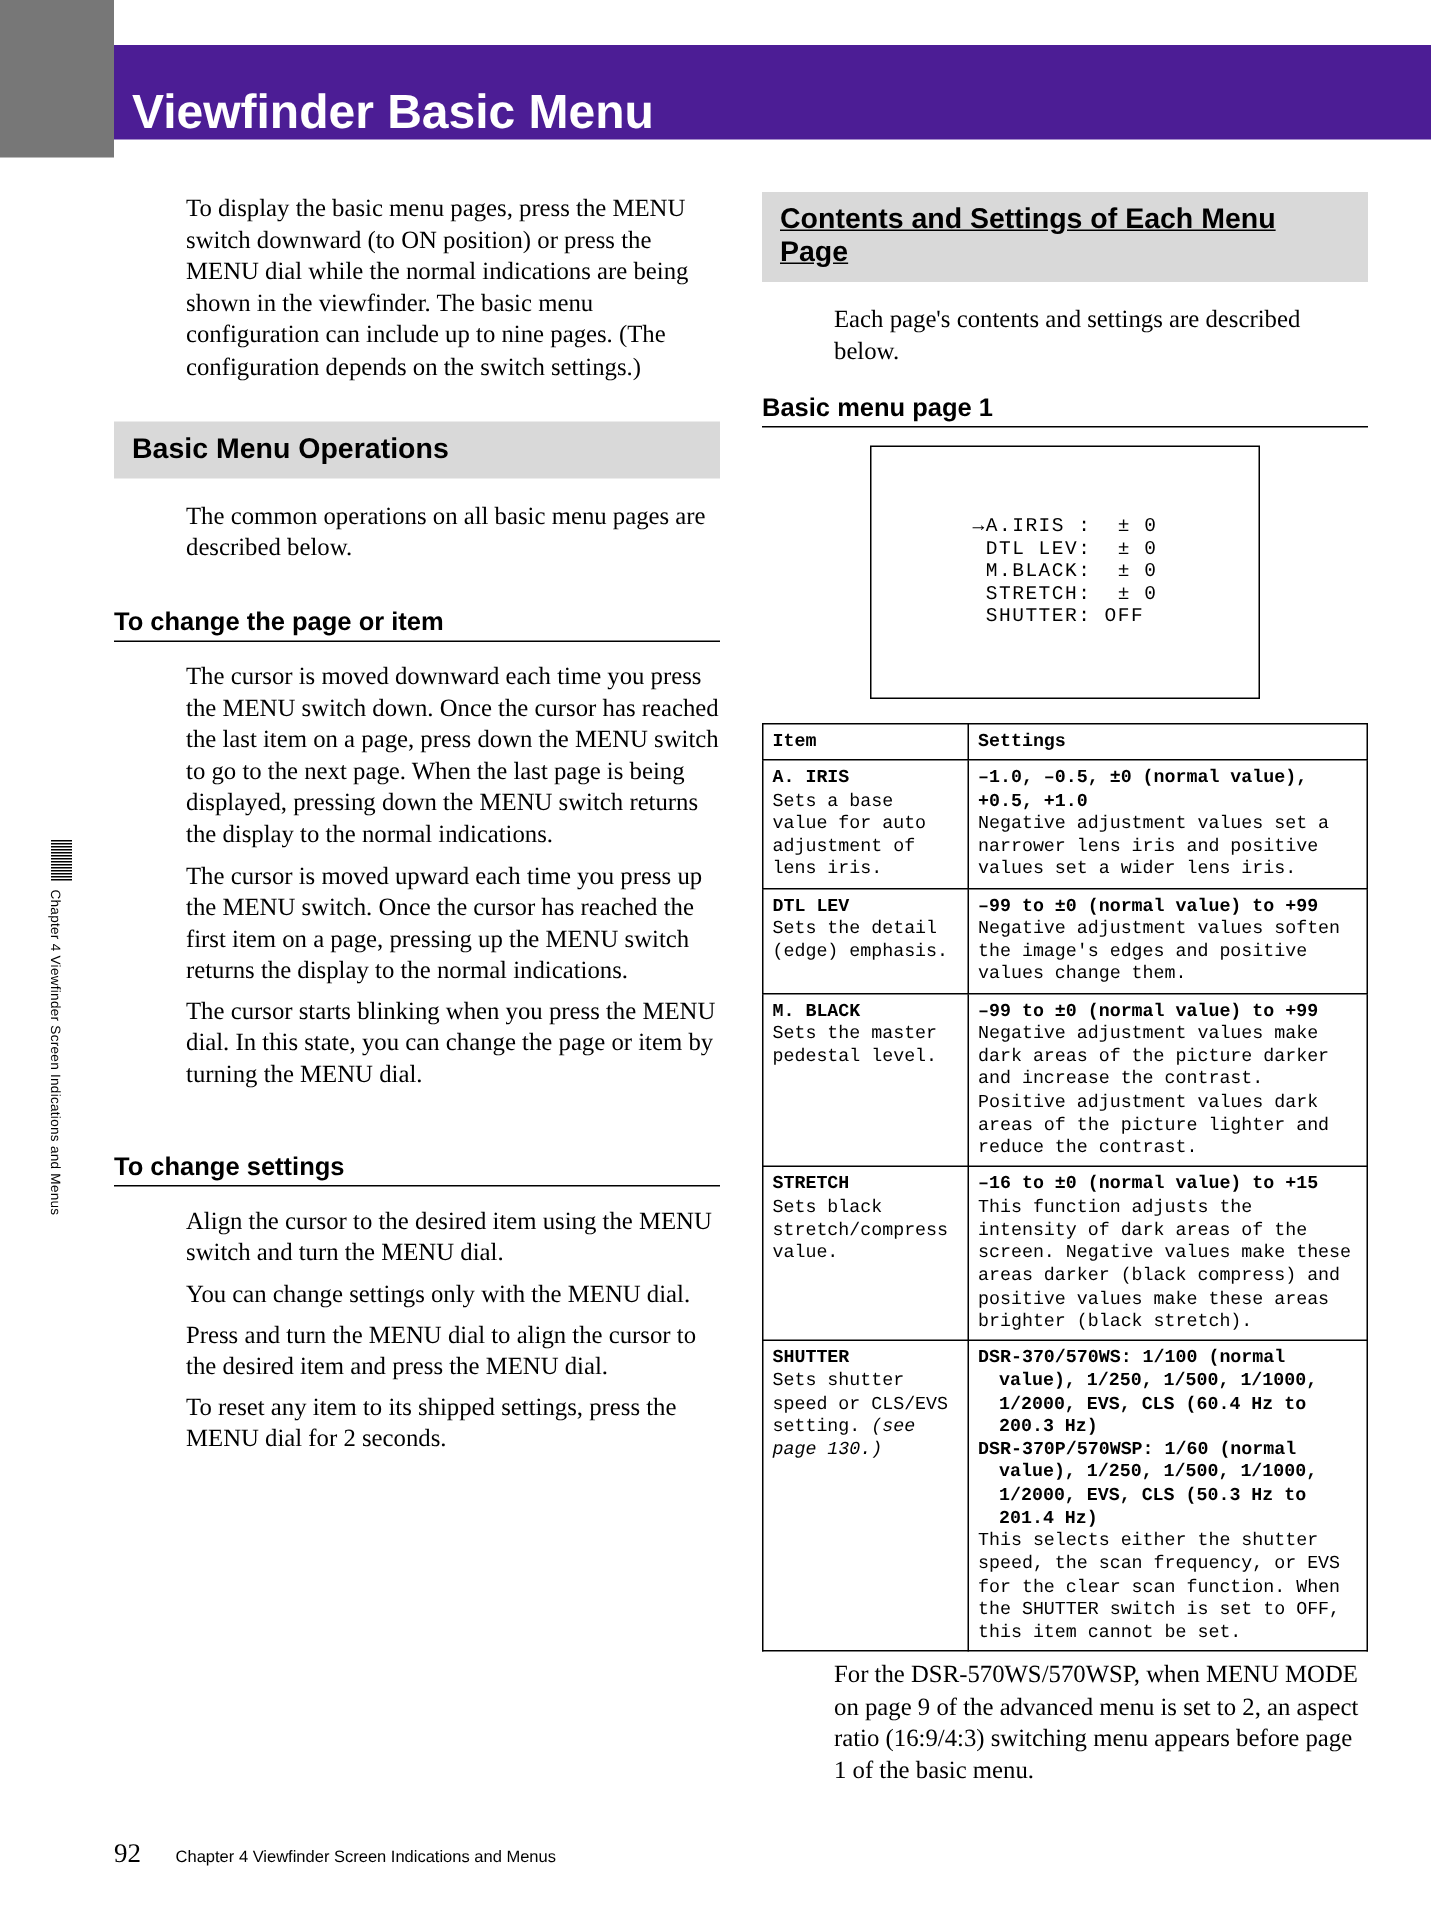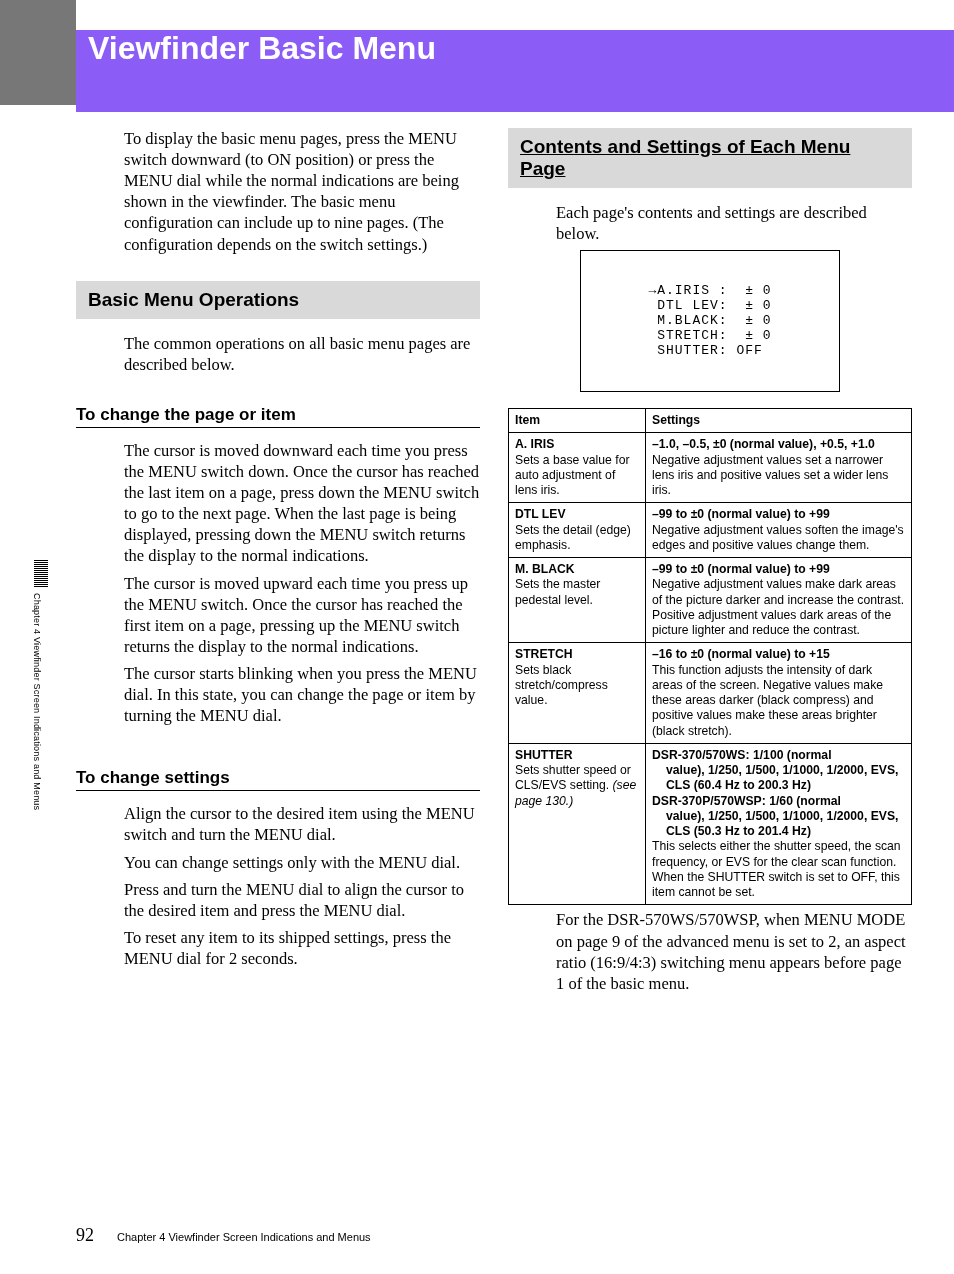--- a/index.html
+++ b/index.html
@@ -1,36 +1,36 @@
 <!DOCTYPE html>
 <html><head>
 <meta charset="utf-8">
 <style>
   * { box-sizing: border-box; margin: 0; padding: 0; }
   html, body { width: 954px; height: 1274px; background: #fff; font-family: "Times New Roman", Times, serif; color: #000; }
   .page { position: relative; width: 954px; height: 1274px; }
   .sidebar-stub { position: absolute; left: 0; top: 0; width: 76px; height: 105px; background: #777; }
-  .title-bar { position: absolute; left: 76px; top: 30px; right: 0; height: 82px; background: #8b5cf6; display: flex; align-items: flex-start; padding-left: 12px; }
+  .title-bar { position: absolute; left: 76px; top: 30px; right: 0; height: 63px; background: #4c1d95; display: flex; align-items: flex-end; padding-left: 12px; }
   .title-bar h1 { color: #fff; font-family: Arial, Helvetica, sans-serif; font-weight: bold; font-size: 32px; }
   .content { position: absolute; top: 128px; left: 76px; right: 42px; bottom: 60px; display: flex; gap: 28px; }
   .col { flex: 1 1 0; }
   .col p.body { font-size: 16.5px; line-height: 1.28; margin-bottom: 6px; margin-left: 48px; }
   .section-head { background: #d9d9d9; font-family: Arial, Helvetica, sans-serif; font-weight: bold; font-size: 19px; padding: 8px 12px; margin: 26px 0 14px 0; }
   .sub-head { font-family: Arial, Helvetica, sans-serif; font-weight: bold; font-size: 17px; border-bottom: 1px solid #000; padding-bottom: 2px; margin: 30px 0 12px 0; }
   .sub-head-plain { font-family: Arial, Helvetica, sans-serif; font-weight: bold; font-size: 17px; border-bottom: 1px solid #000; padding-bottom: 2px; margin: 18px 0 12px 0; }
   
   .side-text { position: absolute; left: 34px; top: 560px; width: 18px; }
   .side-text .bars { display: flex; flex-direction: column; gap: 1px; margin-bottom: 6px; width: 14px; }
   .side-text .bars span { display: block; height: 1px; background: #000; }
   .side-text .vt { writing-mode: vertical-rl; font-family: Arial, Helvetica, sans-serif; font-size: 9px; letter-spacing: 0.2px; transform: translateX(-2px); }
   
-  .vfbox { width: 260px; height: 142px; border: 1px solid #000; margin: 0 auto 16px auto; display: flex; align-items: center; justify-content: center; }
+  .vfbox { width: 260px; height: 169px; border: 1px solid #000; margin: 0 auto 16px auto; display: flex; align-items: center; justify-content: center; }
   .vfbox pre { font-family: "Courier New", monospace; font-size: 13px; line-height: 1.15; letter-spacing: 1px; white-space: pre; }
   
-  table { border-collapse: collapse; width: 100%; font-family: Liberation Sans, sans-serif; font-size: 12.2px; line-height: 1.25; }
+  table { border-collapse: collapse; width: 100%; font-family: Liberation Mono, monospace; font-size: 12.2px; line-height: 1.25; }
   table th, table td { border: 1px solid #000; padding: 4px 6px; vertical-align: top; text-align: left; }
   .hdr-row td { font-weight: bold; }
   .itemname { font-weight: bold; }
   .settingbold { font-weight: bold; }
   .footer { position: absolute; bottom: 28px; left: 76px; font-family: Arial, Helvetica, sans-serif; font-size: 11px; }
   .footer .pn { font-size: 18px; font-weight: 400; margin-right: 20px; font-family: "Times New Roman", serif; }
   .shutter-indent { padding-left: 14px; display: block; }
 </style>
 </head>
 <body>
@@ -79,20 +79,21 @@
       <p class="body">Align the cursor to the desired item using the MENU switch and turn the MENU dial.</p>
       <p class="body">You can change settings only with the MENU dial.</p>
       <p class="body">Press and turn the MENU dial to align the cursor to the desired item and press the MENU dial.</p>
       <p class="body">To reset any item to its shipped settings, press the MENU dial for 2 seconds.</p>
     </div>
 
     <div class="col">
       <div class="section-head" style="margin-top:0;text-decoration:underline;">Contents and Settings of Each Menu Page</div>
       <p class="body">Each page's contents and settings are described below.</p>
 
+      <div class="sub-head-plain">Basic menu page 1</div>
 
       <div class="vfbox">
         <pre>→A.IRIS :  ± 0
  DTL LEV:  ± 0
  M.BLACK:  ± 0
  STRETCH:  ± 0
  SHUTTER: OFF</pre>
       </div>
 
       <table>

